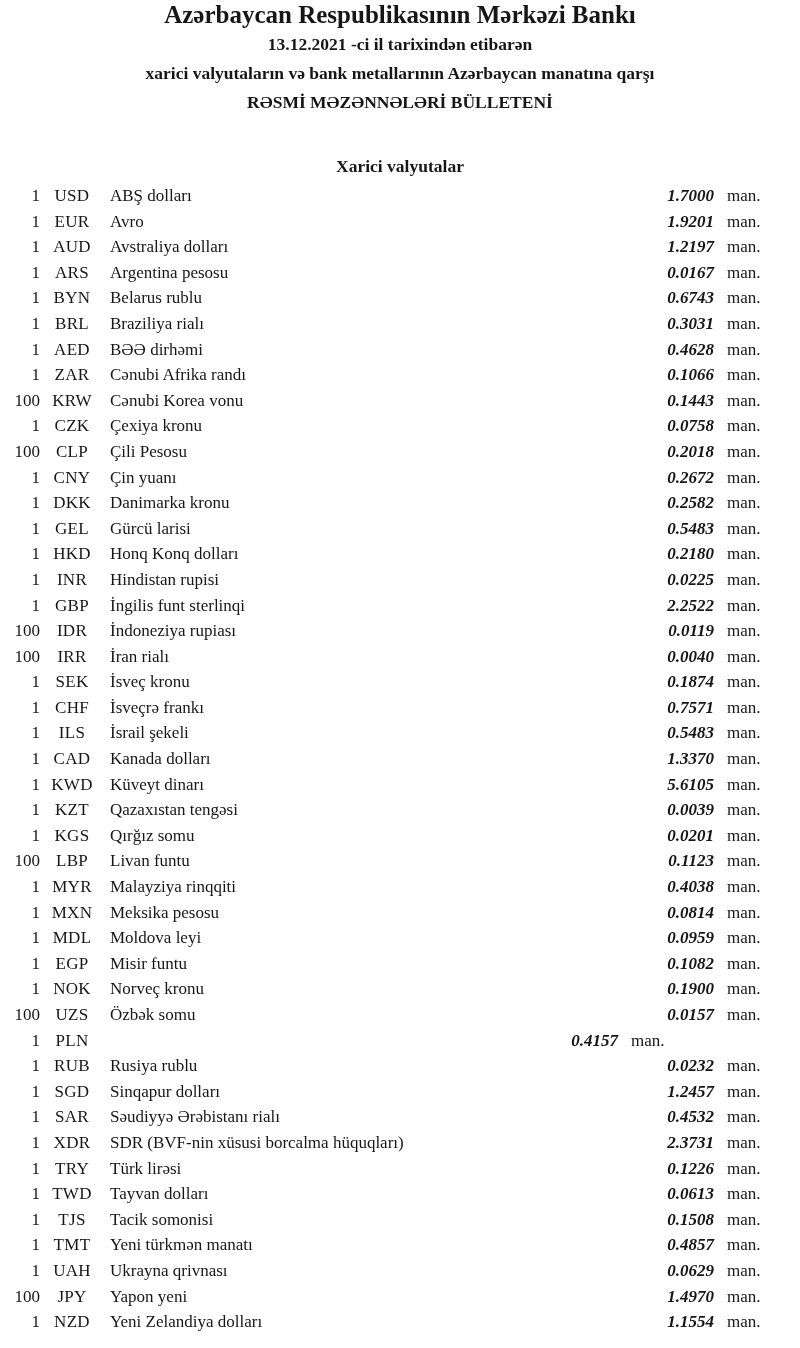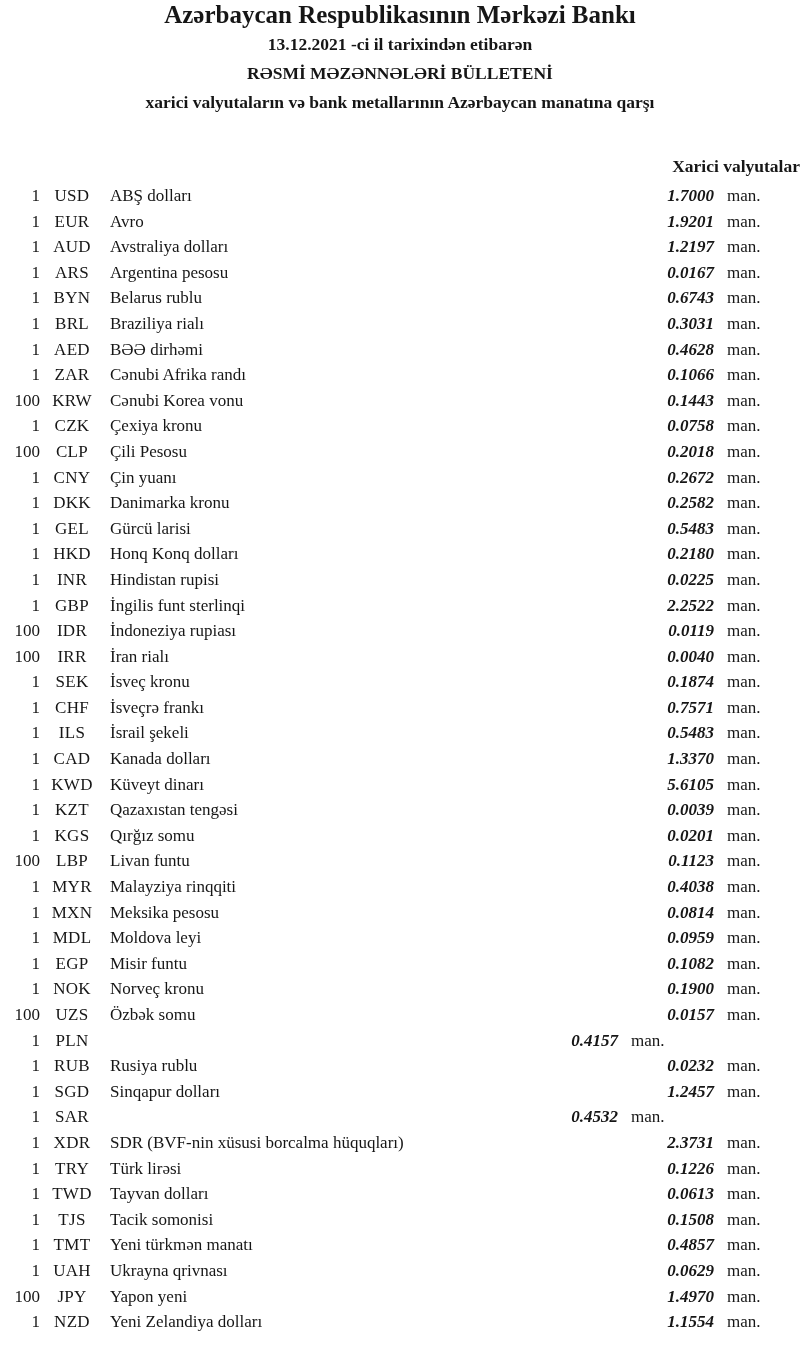--- a/index.html
+++ b/index.html
@@ -17,21 +17,21 @@
     font-size: 25px;
     font-weight: 700;
     line-height: 30px;
   }
   .doc-sub {
     font-size: 17.5px;
     font-weight: 700;
     line-height: 29px;
   }
   .section-title {
-    text-align: right;
+    text-align: center;
     font-size: 17.5px;
     font-weight: 700;
     margin-top: 38px;
     line-height: 22px;
   }
   .rates-table {
     margin-top: 6px;
     padding-right: 28px;
   }
   .row {
@@ -48,22 +48,22 @@
   .c-name { padding-left: 6px; }
   .c-rate { text-align: right; font-weight: 700; font-style: italic; }
   .c-unit { padding-left: 13px; }
 </style>
 </head>
 <body>
 
 <div class="header">
   <div class="doc-title">Azərbaycan Respublikasının Mərkəzi Bankı</div>
   <div class="doc-sub">13.12.2021 -ci il tarixindən etibarən</div>
+  <div class="doc-sub">xarici valyutaların və bank metallarının Azərbaycan manatına qarşı</div>
   <div class="doc-sub">RƏSMİ MƏZƏNNƏLƏRİ BÜLLETENİ</div>
-  <div class="doc-sub">xarici valyutaların və bank metallarının Azərbaycan manatına qarşı</div>
 </div>
 
 <div class="section-title">Xarici valyutalar</div>
 
 <div class="rates-table">
   <div class="row">
     <span class="c-qty">1</span>
     <span class="c-code">USD</span>
     <span class="c-name">ABŞ dolları</span>
     <span class="c-rate">1.7000</span>
@@ -345,20 +345,21 @@
     <span class="c-qty">1</span>
     <span class="c-code">SGD</span>
     <span class="c-name">Sinqapur dolları</span>
     <span class="c-rate">1.2457</span>
     <span class="c-unit">man.</span>
   </div>
 
   <div class="row">
     <span class="c-qty">1</span>
     <span class="c-code">SAR</span>
+    <span class="c-name">Səudiyyə Ərəbistanı rialı</span>
     <span class="c-rate">0.4532</span>
     <span class="c-unit">man.</span>
   </div>
 
   <div class="row">
     <span class="c-qty">1</span>
     <span class="c-code">XDR</span>
     <span class="c-name">SDR (BVF-nin xüsusi borcalma hüquqları)</span>
     <span class="c-rate">2.3731</span>
     <span class="c-unit">man.</span>

